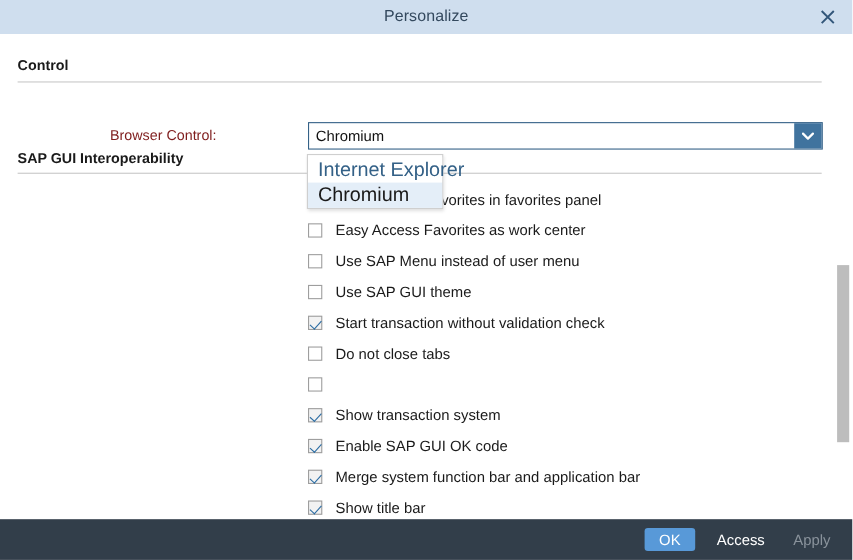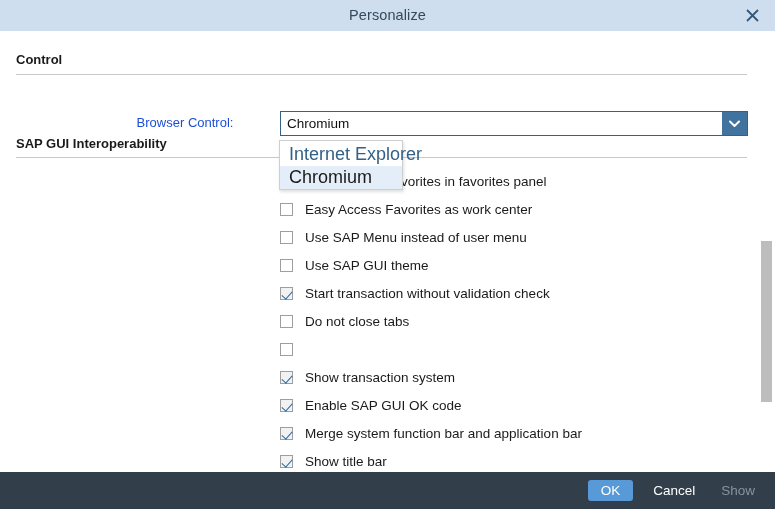--- a/index.html
+++ b/index.html
@@ -59,23 +59,23 @@
     background: #c8c8c8;
   }
 
   
   #browser-head  { left: 16px; top: 21px; }
   #browser-rule  { left: 16px; top: 43px; width: 731px; }
 
   #bc-label {
     position: absolute;
     left: 100px; top: 84px; width: 170px;
-    text-align: center;
+    text-align: left;
     font-size: 13px;
-    color: #1d4ed8;
+    color: #7f1d1d;
     white-space: nowrap;
   }
   #bc-field {
     position: absolute;
     left: 280px; top: 80px;
     width: 468px; height: 25px;
     border: 1px solid #346187;
     background: #ffffff;
   }
   #bc-value {
@@ -280,17 +280,17 @@
     </div>
 
     <div id="scroll-track">
       <div id="scroll-thumb"></div>
     </div>
 
   </div>
 
   <div id="footer">
     <span class="fbtn" id="ok-button">OK</span>
-    <span class="fbtn" id="cancel-button">Cancel</span>
-    <span class="fbtn" id="apply-button">Show</span>
+    <span class="fbtn" id="cancel-button">Access</span>
+    <span class="fbtn" id="apply-button">Apply</span>
   </div>
 
 </div>
 
 </body></html>

